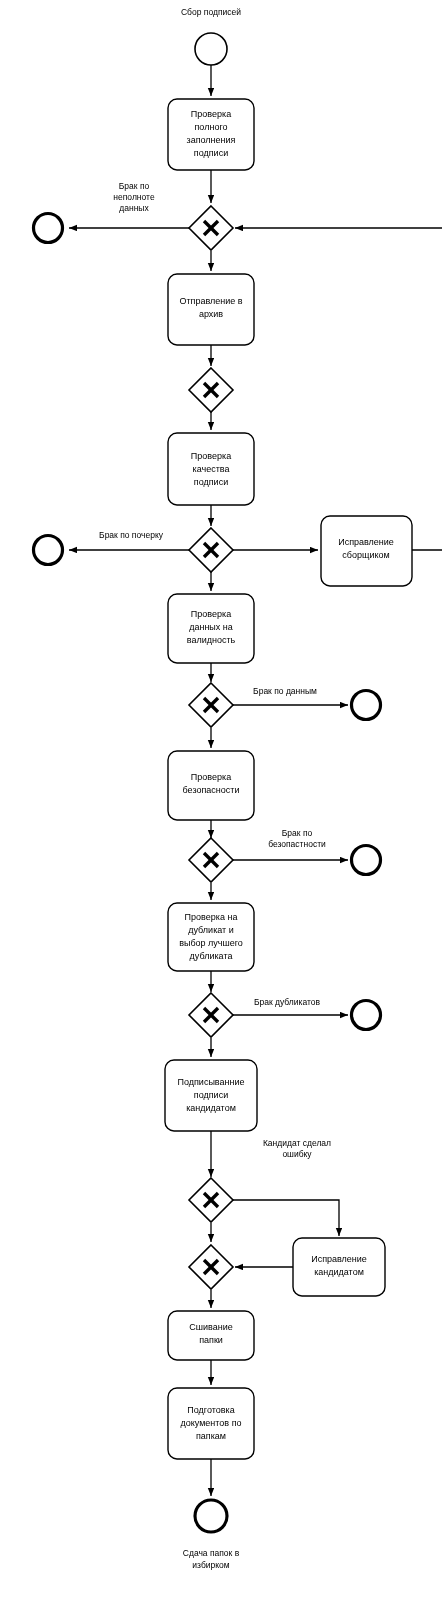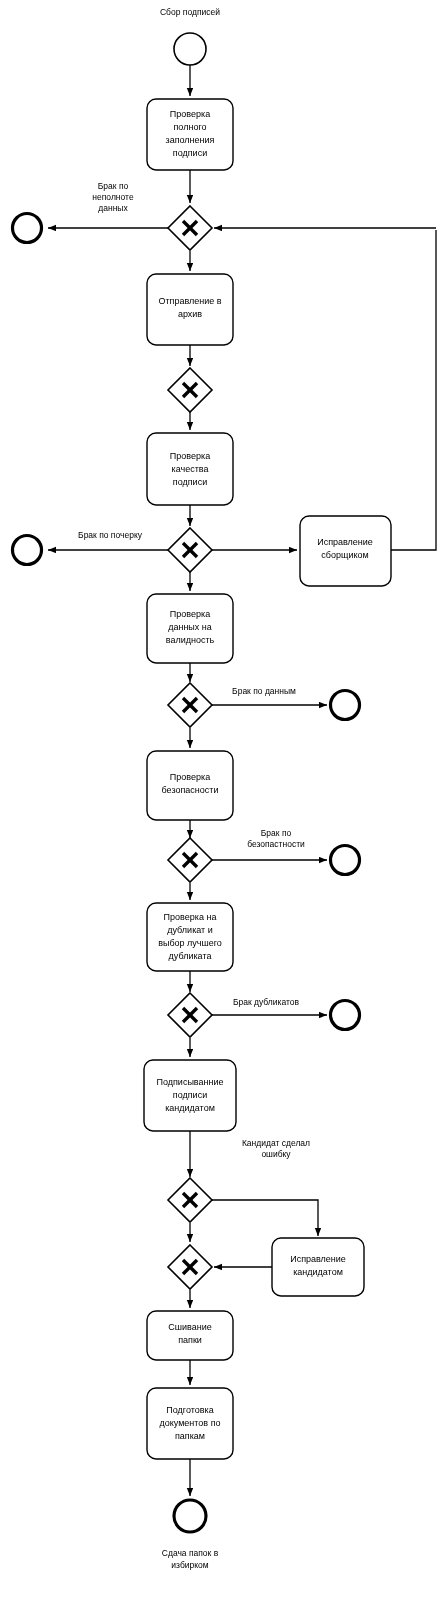--- a/index.html
+++ b/index.html
@@ -10,20 +10,21 @@
   body {
     width: 442px;
     height: 1600px;
     font-family: "Liberation Sans", sans-serif;
     overflow: hidden;
   }
   #diagram-root {
     position: relative;
     width: 380px;
     height: 1600px;
+    padding-left: 21px;
   }
   svg.flow {
     display: block;
     width: 442px;
     height: 1600px;
   }
   .shape-task rect {
     fill: #ffffff;
     stroke: #000000;
     stroke-width: 1.4;

